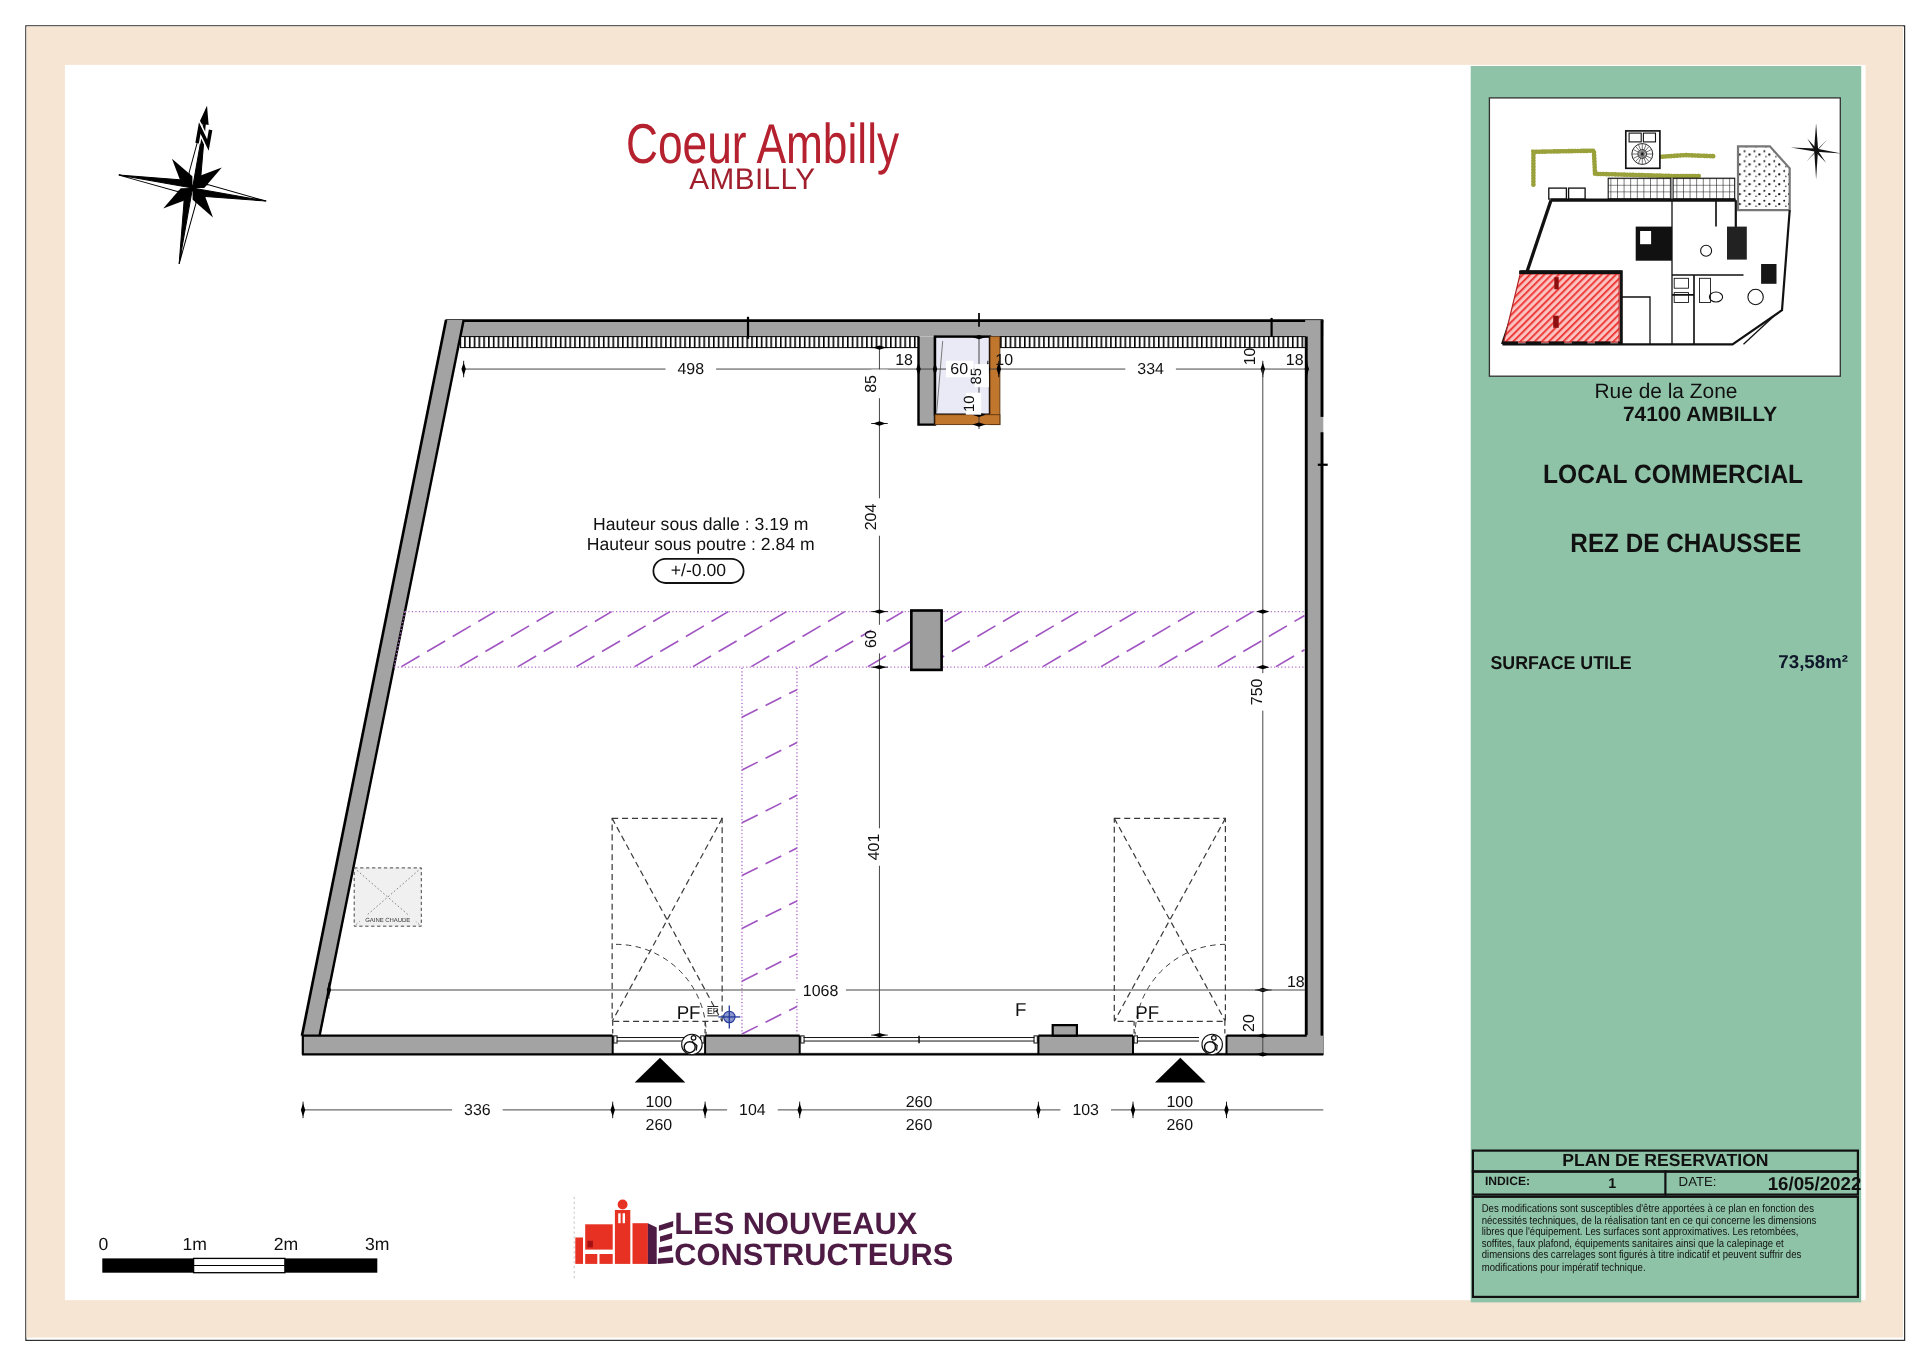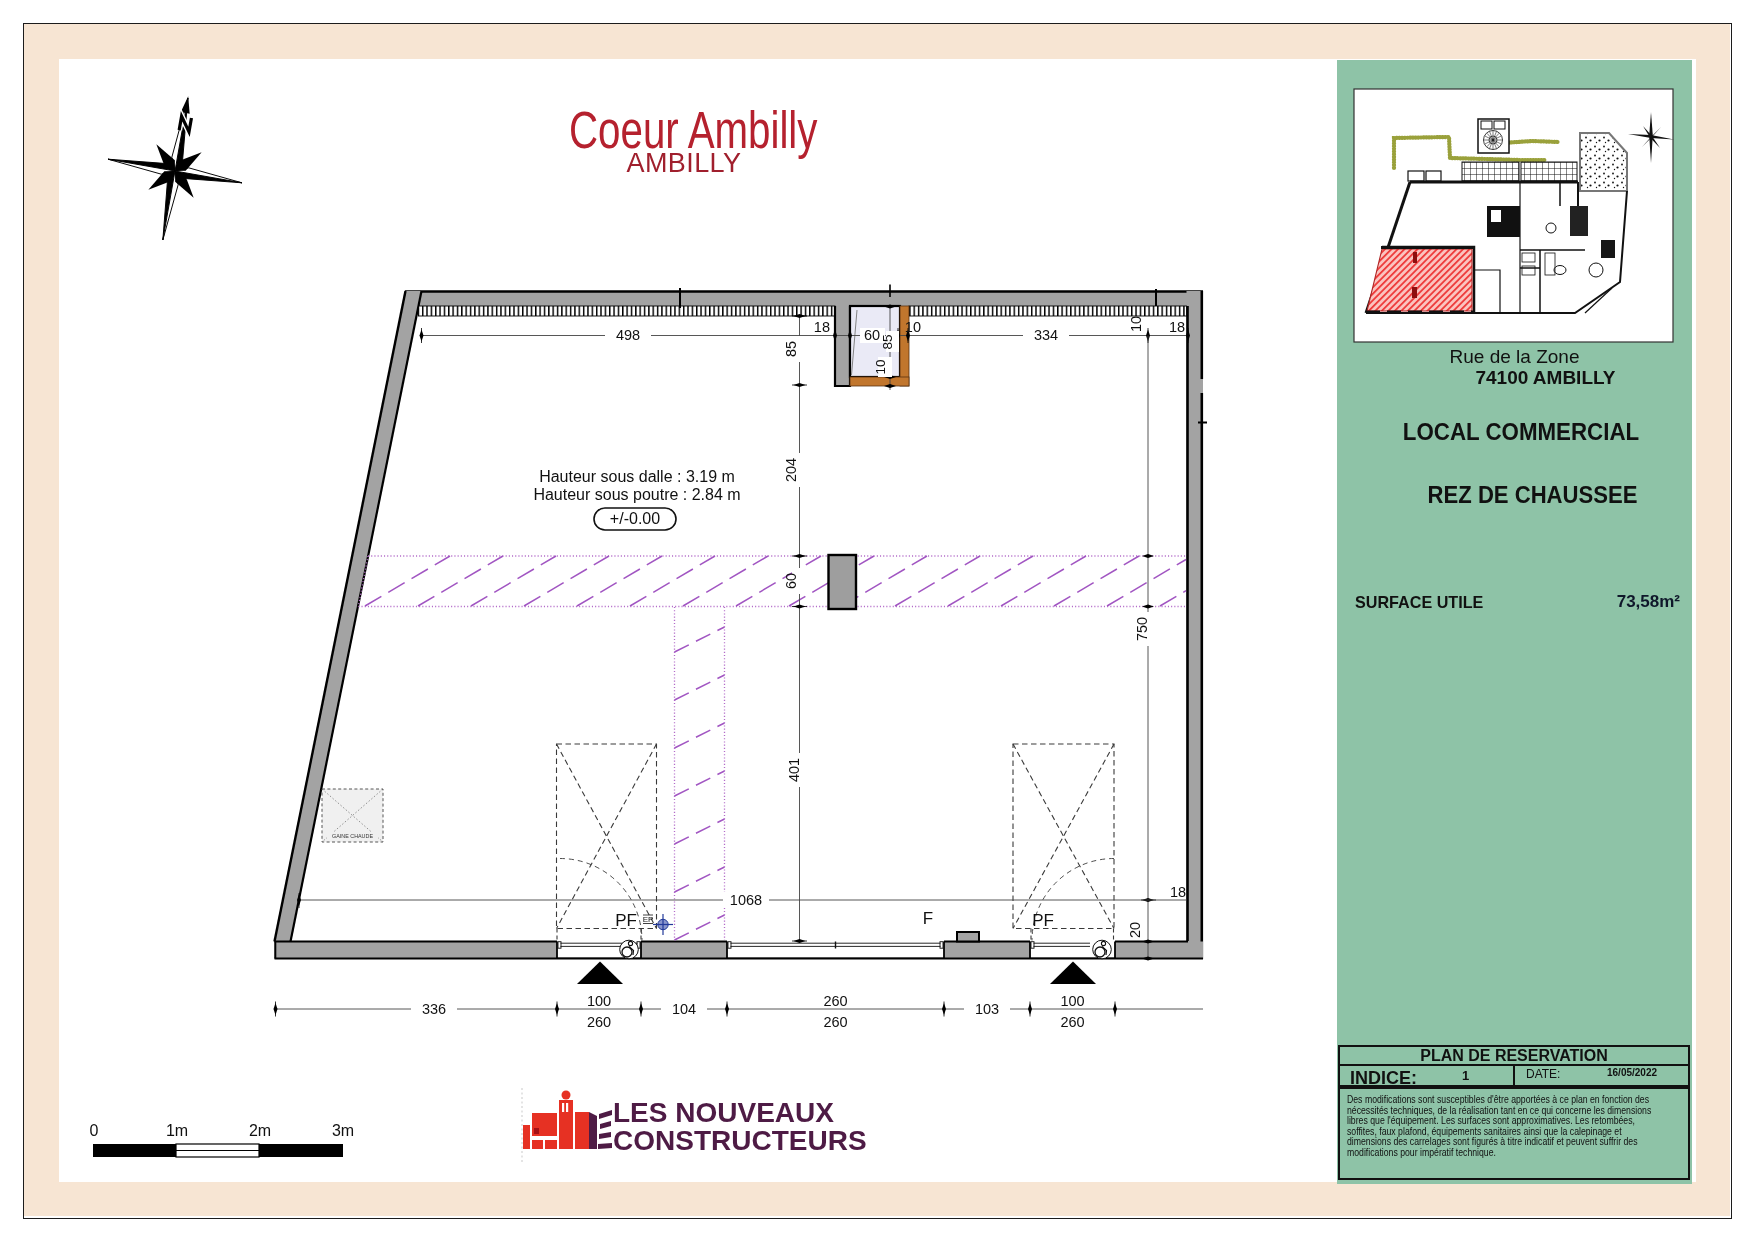--- a/index.html
+++ b/index.html
@@ -544,22 +544,22 @@
 
 <div class="abs" style="left:1360px;top:481px;width:345px;text-align:center;font-size:24px;font-weight:bold;color:#111;transform:scaleX(0.92);">REZ DE CHAUSSEE</div>
 
 <div class="abs" style="left:1355px;top:593px;font-size:17px;font-weight:bold;color:#111;transform:scaleX(0.95);transform-origin:0 0;">SURFACE UTILE</div>
 
 <div class="abs" style="left:1560px;top:592px;width:120px;text-align:right;font-size:17px;font-weight:bold;color:#0f172a;">73,58m²</div>
 
 <div class="abs" style="left:1338px;top:1045px;width:352px;height:21px;border:2px solid #111;box-sizing:border-box;text-align:center;font-size:16px;font-weight:bold;color:#111;line-height:18px;">PLAN DE RESERVATION</div>
 
 <div class="abs" style="left:1338px;top:1064px;width:352px;height:23px;border:2px solid #111;box-sizing:border-box;"></div>
-<div class="abs" style="left:1350px;top:1068px;font-size:18px;font-weight:bold;color:#111;">INDICE:</div>
+<div class="abs" style="left:1350px;top:1068px;font-size:11px;font-weight:bold;color:#111;">INDICE:</div>
 <div class="abs" style="left:1462px;top:1068px;font-size:13px;font-weight:bold;color:#111;">1</div>
 <div class="abs" style="left:1513px;top:1064px;width:2px;height:23px;background:#111;"></div>
 <div class="abs" style="left:1526px;top:1067px;font-size:12px;font-weight:normal;color:#111;">DATE:</div>
-<div class="abs" style="left:1607px;top:1067px;font-size:10px;font-weight:bold;color:#111;">16/05/2022</div>
+<div class="abs" style="left:1607px;top:1067px;font-size:17px;font-weight:bold;color:#111;">16/05/2022</div>
 
 <div class="abs" style="left:1338px;top:1087px;width:352px;height:93px;border:2px solid #111;box-sizing:border-box;"></div>
 <div class="abs" style="left:1347px;top:1095px;width:394px;font-size:10.3px;line-height:10.5px;color:#111;white-space:nowrap;transform:scaleX(0.845);transform-origin:0 0;">Des modifications sont susceptibles d'être apportées à ce plan en fonction des<br>nécessités techniques, de la réalisation tant en ce qui concerne les dimensions<br>libres que l'équipement. Les surfaces sont approximatives. Les retombées,<br>soffites, faux plafond, équipements sanitaires ainsi que la calepinage et<br>dimensions des carrelages sont figurés à titre indicatif et peuvent suffrir des<br>modifications pour impératif technique.</div>
 
 </div>
 
 </body></html>

